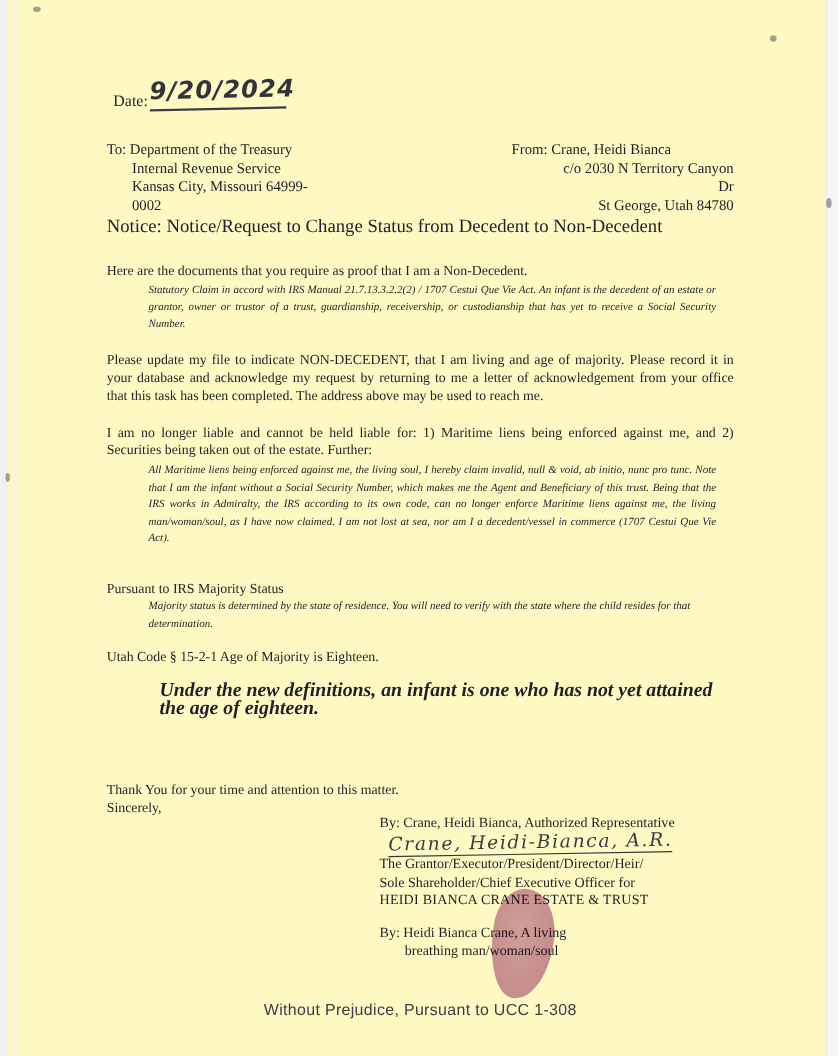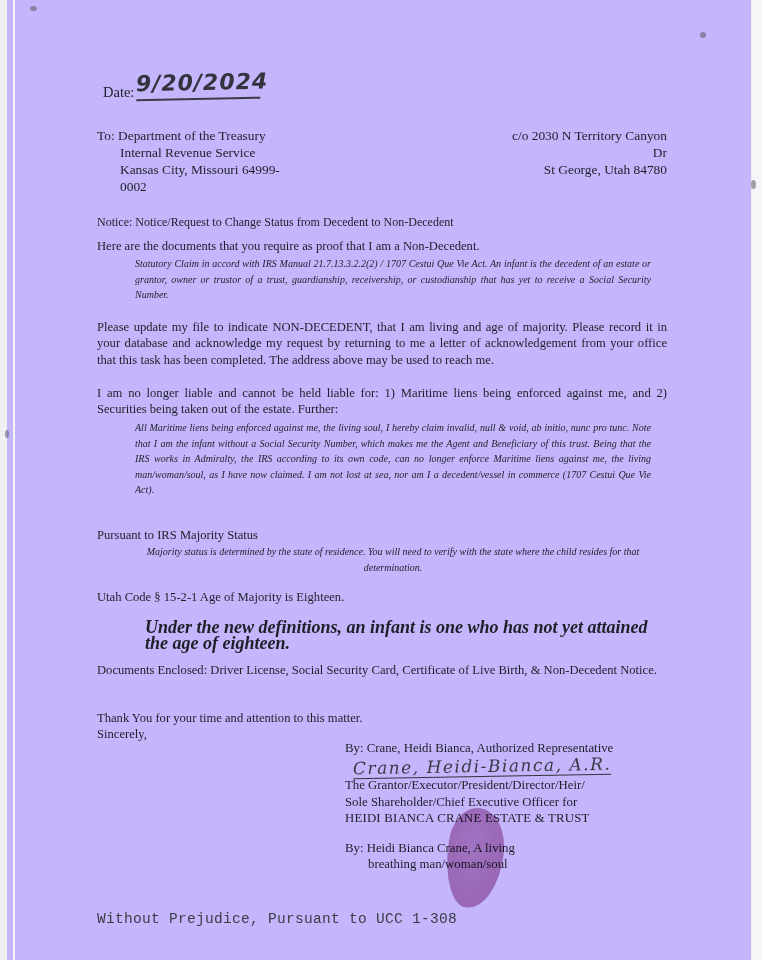--- a/index.html
+++ b/index.html
@@ -1,18 +1,18 @@
 <!DOCTYPE html>
 <html style="--ink: #1f1f27;"><head>
 <meta charset="utf-8">
 <style>
   html,body { margin:0; padding:0; background:#e9e9eb; }
   .sheet {
     position:relative; width:762px; height:960px; margin:0 auto;
-    background:#c4b5fd; overflow:hidden;
+    background:#fef9c3; overflow:hidden;
     font-family:"Liberation Serif", serif;
     color:#1f1f27;
   }
   
   .edge-left  { position:absolute; left:0; top:0; width:7px; height:960px; background:#eef0f2; }
   .edge-seam  { position:absolute; left:13px; top:0; width:2px; height:960px; background:#f2f3f4; }
   .edge-right { position:absolute; right:0; top:0; width:10px; height:960px; background:#f5f6f7; border-left:1px solid #ebecee; }
   .speck { position:absolute; background:#5a5a60; border-radius:50%; opacity:.55; }
   .speck.s1 { left:30px;  top:6px;   width:7px; height:5px; }
   .speck.s2 { left:700px; top:32px;  width:6px; height:6px; }
@@ -54,22 +54,22 @@
 
   .thumbprint {
     position:absolute; left:447px; top:808px; width:56px; height:100px;
     background:radial-gradient(ellipse at 45% 40%, #c68cb7 0%, #bb79a9 55%, #b06c9e 100%);
     border-radius:48% 52% 55% 45% / 38% 44% 58% 60%;
     transform:rotate(7deg); opacity:.8; mix-blend-mode:multiply;
   }
 
   .footer {
     position:absolute; left:97px; top:911px; width:570px;
-    font-family:Liberation Mono, monospace; font-size:14.5px;
-    color:#3c3c44; letter-spacing:.3px;
+    font-family:Liberation Sans, sans-serif; font-size:14.5px;
+    color:#3c3c44; text-align:center; letter-spacing:.3px;
   }
   .bold-italic { font-weight:bold; font-style:italic; }
 </style>
 </head>
 <body>
 
 <div class="sheet">
 
   <div class="edge-left"></div>
   <div class="edge-seam"></div>
@@ -87,48 +87,51 @@
       <div>
         <span>To:</span>
         <span>Department of the Treasury</span>
       </div>
       <div class="lines">
         <div>Internal Revenue Service</div>
         <div>Kansas City, Missouri 64999-0002</div>
       </div>
     </div>
     <div class="addr from">
+      <div>
+        <span>From:</span>
+        <span>Crane, Heidi Bianca</span>
+      </div>
       <div class="lines">
         <div>c/o 2030 N Territory Canyon Dr</div>
         <div>St George, Utah 84780</div>
       </div>
     </div>
   </div>
 
-  <div class="blk" style="top:214px; font-size:12px;">Notice: Notice/Request to Change Status from Decedent to Non-Decedent</div>
+  <div class="blk" style="top:198px; font-size:17px;">Notice: Notice/Request to Change Status from Decedent to Non-Decedent</div>
 
   <div class="blk" style="top:238px;">Here are the documents that you require as proof that I am a Non-Decedent.</div>
 
   <div class="blk quote" style="top:256px;">Statutory Claim in accord with IRS Manual 21.7.13.3.2.2(2) / 1707 Cestui Que Vie Act. An infant is the decedent of an estate or grantor, owner or trustor of a trust, guardianship, receivership, or custodianship that has yet to receive a Social Security Number.</div>
 
   <div class="blk just" style="top:319px;">Please update my file to indicate NON-DECEDENT, that I am living and age of majority. Please record it in your database and acknowledge my request by returning to me a letter of acknowledgement from your office that this task has been completed. The address above may be used to reach me.</div>
 
   <div class="blk just" style="top:385px;">I am no longer liable and cannot be held liable for: 1) Maritime liens being enforced against me, and 2) Securities being taken out of the estate. Further:</div>
 
   <div class="blk quote" style="top:420px;">All Maritime liens being enforced against me, the living soul, I hereby claim invalid, null &amp; void, ab initio, nunc pro tunc. Note that I am the infant without a Social Security Number, which makes me the Agent and Beneficiary of this trust. Being that the IRS works in Admiralty, the IRS according to its own code, can no longer enforce Maritime liens against me, the living man/woman/soul, as I have now claimed. I am not lost at sea, nor am I a decedent/vessel in commerce (1707 Cestui Que Vie Act).</div>
 
   <div class="blk" style="top:527px;">Pursuant to IRS Majority Status</div>
 
-  <div class="blk quote" style="top:544px; text-align:center;">Majority status is determined by the state of residence. You will need to verify with the state where the child resides for that determination.</div>
+  <div class="blk quote" style="top:544px; text-align:left;">Majority status is determined by the state of residence. You will need to verify with the state where the child resides for that determination.</div>
 
   <div class="blk" style="top:589px;">Utah Code § 15-2-1 Age of Majority is Eighteen.</div>
 
   <div class="blk bold-italic" style="top:619px; left:145px; width:510px; font-size:18px;">Under the new definitions, an infant is one who has not yet attained the age of eighteen.</div>
 
-  <div class="blk" style="top:662px;">Documents Enclosed: Driver License, Social Security Card, Certificate of Live Birth, &amp; Non-Decedent Notice.</div>
 
   <div class="blk" style="top:710px;">Thank You for your time and attention to this matter.</div>
   <div class="blk" style="top:726px;">Sincerely,</div>
 
   <div class="sigblock">
     <div>By: Crane, Heidi Bianca, Authorized Representative</div>
     <span class="hand-sig">Crane, Heidi-Bianca, A.R.</span>
     <div>The Grantor/Executor/President/Director/Heir/</div>
     <div>Sole Shareholder/Chief Executive Officer for</div>
     <div class="estate">HEIDI BIANCA CRANE ESTATE &amp; TRUST</div>

